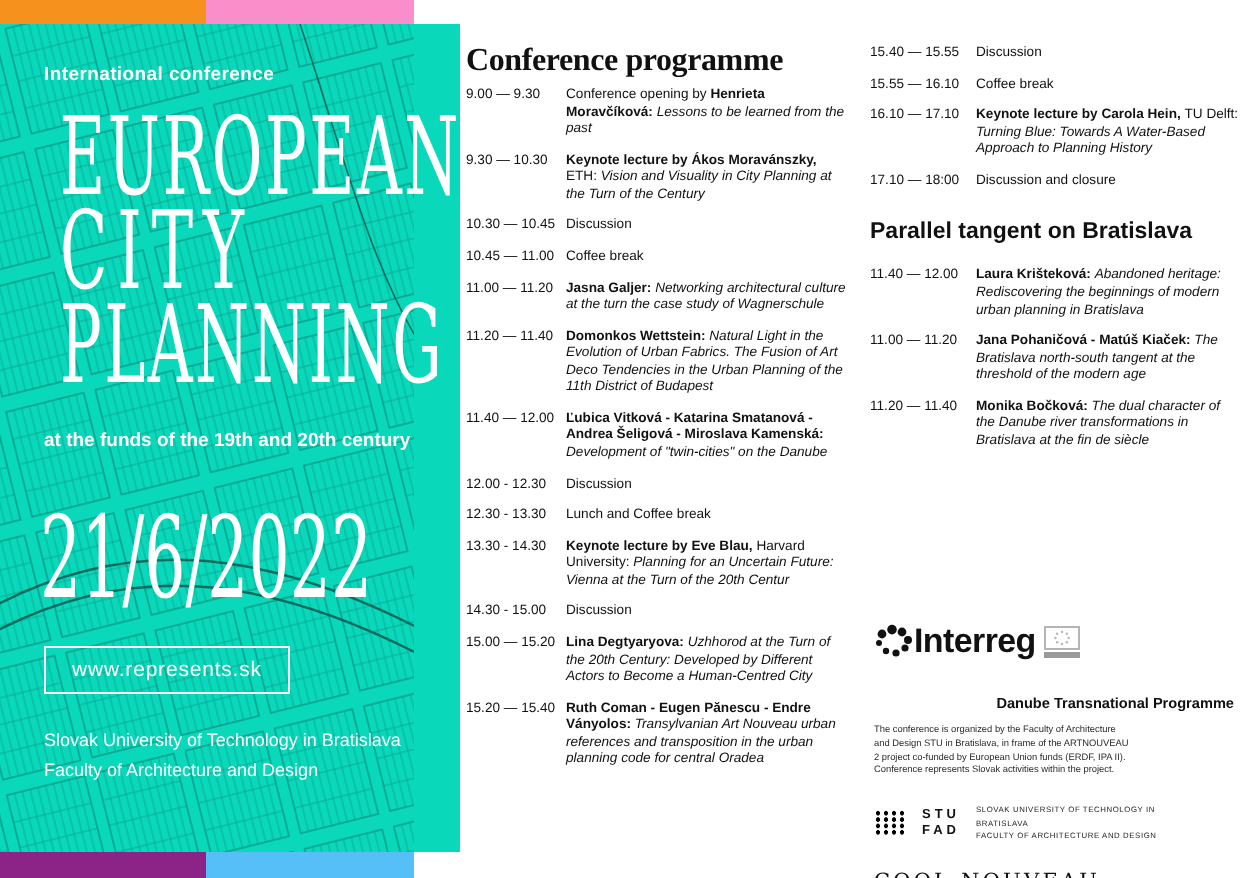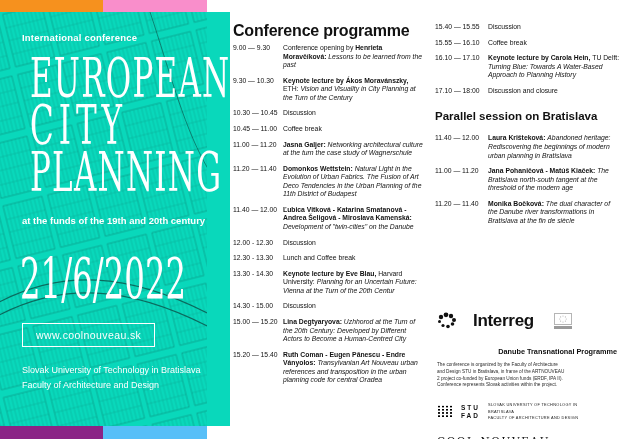--- a/index.html
+++ b/index.html
@@ -25,31 +25,31 @@
   .subtitle{position:absolute;left:22px;top:203px;color:#fff;font-size:9.5px;font-weight:bold;}
   .date{position:absolute;left:20px;top:234px;font-family:"DejaVu Serif",serif;color:#fff;font-size:54px;
     transform:scale(0.6,1.05);transform-origin:0 0;white-space:nowrap;}
   .url-btn{position:absolute;left:22px;top:311px;border:1.5px solid #fff;color:#fff;background:transparent;
     font-family:"Liberation Sans",sans-serif;font-size:10.5px;padding:5px 13px;letter-spacing:.4px;cursor:pointer;}
   .org{position:absolute;left:22px;top:351px;color:#fff;font-size:9px;line-height:1.65;}
   
   .col{position:absolute;top:22px;}
   .col1{left:233px;width:192px;}
   .col2{left:435px;width:185px;top:23px;}
-  .prog-title{font-size:16px;font-weight:bold;letter-spacing:-.2px;margin:0 0 4px 0;color:#111;}
+  .prog-title{font-size:16px;font-weight:bold;letter-spacing:-.2px;margin:0 0 4px 0;color:#111;font-family:Liberation Serif, serif;}
   .session{display:flex;margin-bottom:7px;font-size:6.8px;line-height:1.26;}
   .session .time{width:50px;flex:none;color:#111;}
   .col2 .session .time{width:53px;}
   .session .desc{flex:1;color:#111;}
   .b{font-weight:bold;}
   .i{font-style:italic;}
   .parallel-title{font-size:11.5px;font-weight:bold;margin:15px 0 12px 0;color:#111;}
   
   .footer{position:absolute;left:437px;top:311px;width:180px;}
-  .interreg-row{display:flex;align-items:center;gap:16px;}
+  .interreg-row{display:flex;align-items:center;gap:0;}
   .interreg-name{font-size:17px;font-weight:bold;color:#111;letter-spacing:-.3px;}
   .eu-flag{margin-left:4px;display:flex;flex-direction:column;gap:1px;}
   .eu-flag .cap{height:2.5px;background:#9a9a9a;width:18px;}
   .interreg-sub{font-size:7.3px;font-weight:bold;margin-top:16px;color:#111;text-align:right;}
   .interreg-proj{font-size:8px;font-weight:bold;margin-top:4px;letter-spacing:.2px;color:#111;}
   .disclaimer{font-size:4.7px;line-height:1.45;margin-top:6px;width:128px;color:#2a2a2a;}
   .stu-row{display:flex;align-items:center;gap:8px;margin-top:13px;}
   .dots{width:16px;height:13px;flex:none;
     background-image:radial-gradient(circle,#000 1.05px,transparent 1.2px);
     background-size:4px 3.2px;}
@@ -86,21 +86,21 @@
     <div class="big-title">
       <span class="t-line">EUROPEAN</span>
       <span class="t-line">CITY</span>
       <span class="t-line">PLANNING</span>
     </div>
 
     <div class="subtitle">at the funds of the 19th and 20th century</div>
 
     <div class="date">21/6/2022</div>
 
-    <button class="url-btn">www.coolnouveau.sk</button>
+    <button class="url-btn">www.represents.sk</button>
 
     <div class="org">
       <div>Slovak University of Technology in Bratislava</div>
       <div>Faculty of Architecture and Design</div>
     </div>
   </div>
 
   <div class="bar bot-purple"></div>
   <div class="bar bot-blue"></div>
 </div>
@@ -175,21 +175,21 @@
       </div>
       <div class="session">
         <div class="time">16.10 — 17.10</div>
         <div class="desc"><span class="b">Keynote lecture by Carola Hein, </span><span>TU Delft: </span><span class="i">Turning Blue: Towards A Water-Based Approach to Planning History</span></div>
       </div>
       <div class="session">
         <div class="time">17.10 — 18:00</div>
         <div class="desc"><span>Discussion and closure</span></div>
       </div>
     </div>
-  <div class="parallel-title">Parallel session on Bratislava</div>
+  <div class="parallel-title">Parallel tangent on Bratislava</div>
   <div>
       <div class="session">
         <div class="time">11.40 — 12.00</div>
         <div class="desc"><span class="b">Laura Krišteková: </span><span class="i">Abandoned heritage: Rediscovering the beginnings of modern urban planning in Bratislava</span></div>
       </div>
       <div class="session">
         <div class="time">11.00 — 11.20</div>
         <div class="desc"><span class="b">Jana Pohaničová - Matúš Kiaček: </span><span class="i">The Bratislava north-south tangent at the threshold of the modern age</span></div>
       </div>
       <div class="session">

